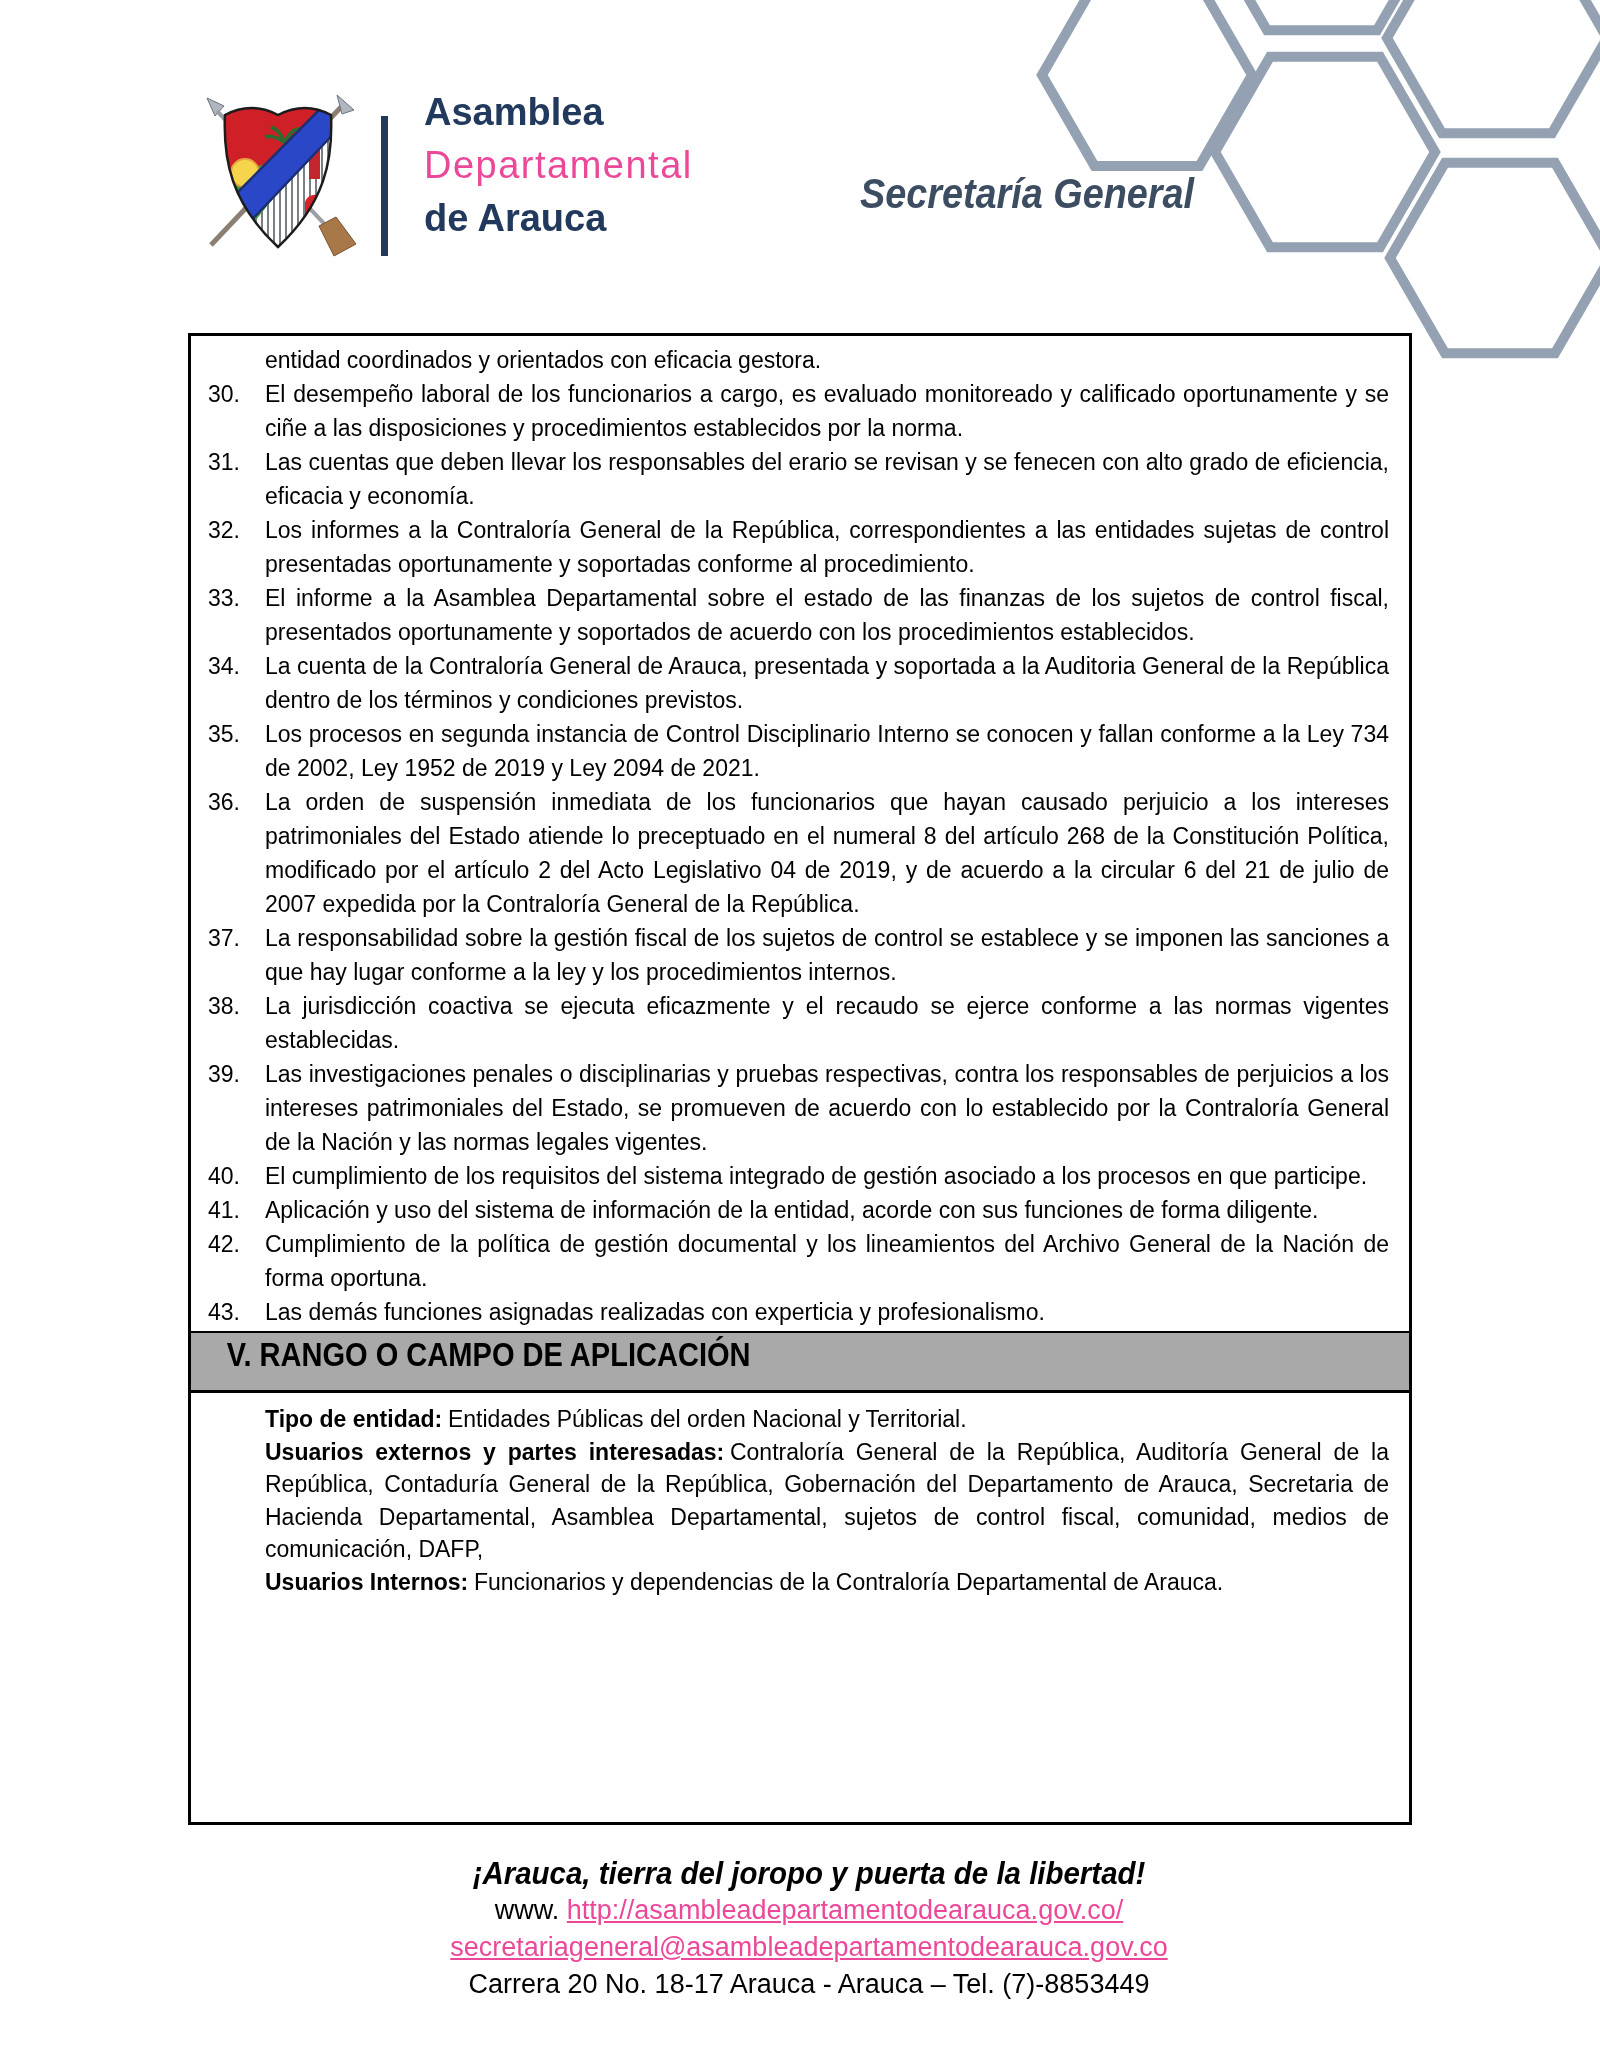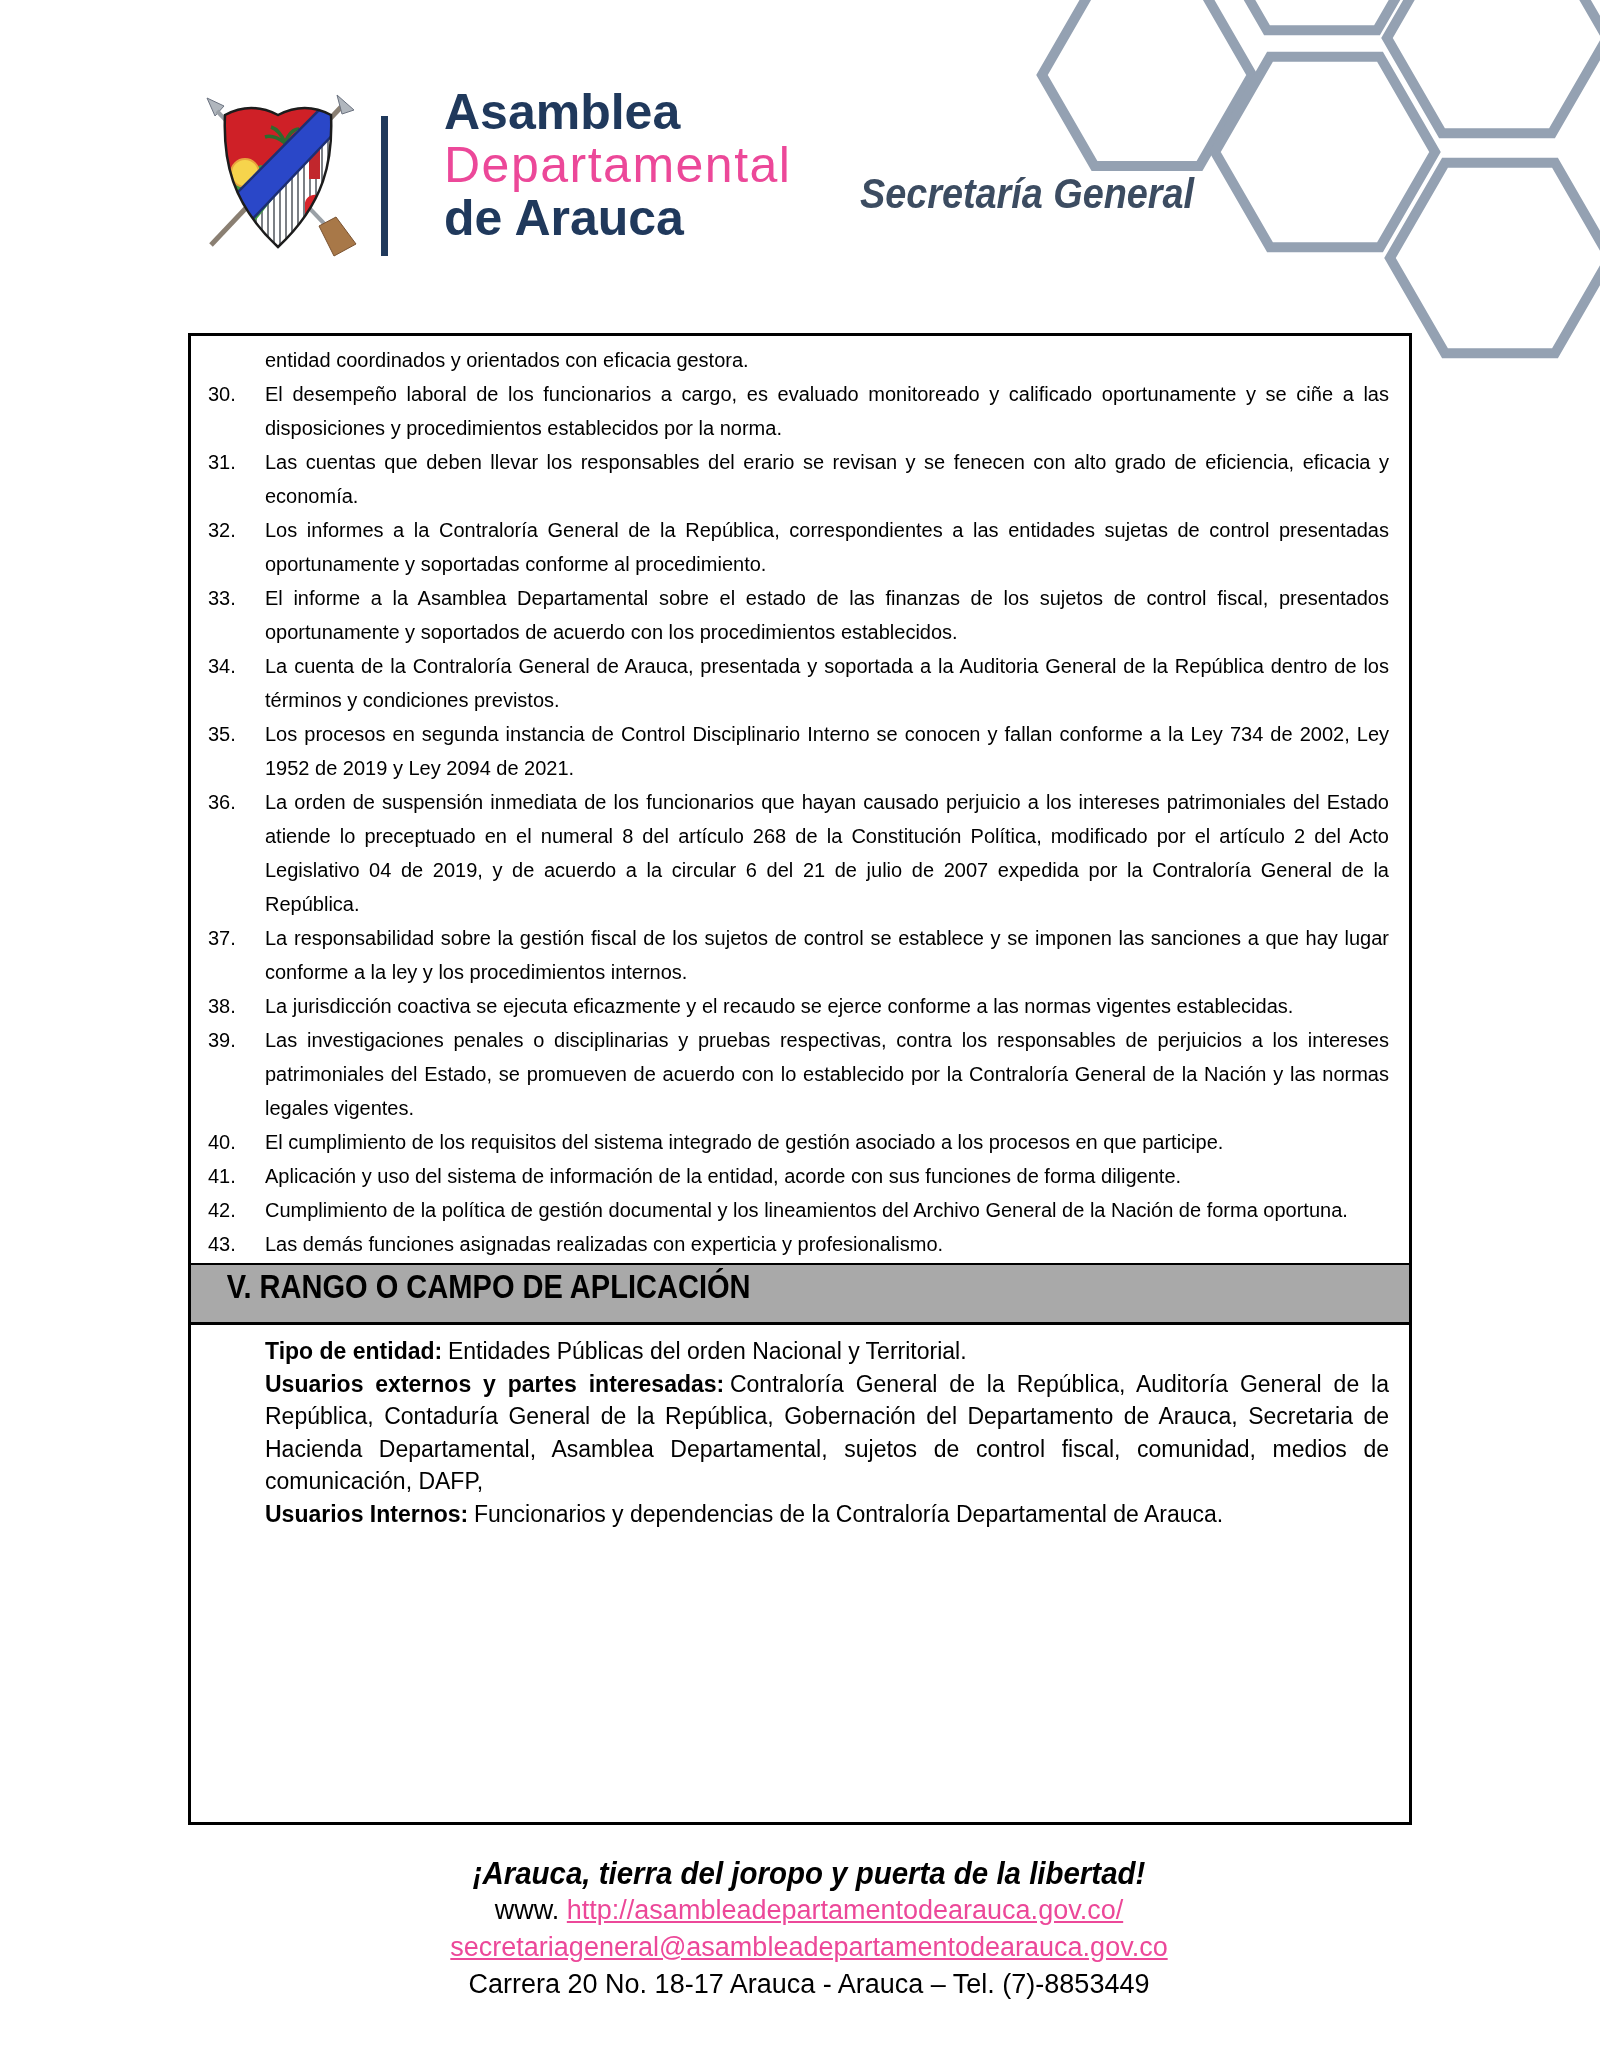--- a/index.html
+++ b/index.html
@@ -5,33 +5,33 @@
   * { margin:0; padding:0; box-sizing:border-box; }
   body { background:#e8e8e8; }
   .page {
     position:relative; width:1600px; height:2071px; background:#ffffff;
     overflow:hidden; font-family:"Liberation Sans", sans-serif; color:#000;
   }
   
   .hexes { position:absolute; left:1000px; top:0; width:600px; height:470px; }
   .crest { position:absolute; left:193px; top:85px; width:170px; height:175px; }
   .brand-divider { position:absolute; left:381px; top:116px; width:7px; height:140px; background:#20395c; }
-  .brand { position:absolute; left:424px; top:86px; line-height:53px; font-size:50px; color:#20395c;margin-left:20px; }
+  .brand { position:absolute; left:424px; top:86px; line-height:53px; font-size:38px; color:#20395c; }
   .brand .b1, .brand .b3 { font-weight:bold; }
   .brand .b2 { font-weight:normal; color:#ec4899; letter-spacing:1.5px; }
   .secretaria {
     position:absolute; left:860px; top:170px; font-size:42px; font-weight:bold; font-style:italic;
     color:#3c4c61; transform:scaleX(0.9); transform-origin:left center; white-space:nowrap;
   }
   
   .doc-box {
     position:absolute; left:188px; top:333px; width:1224px; height:1492px;
     border:3px solid #000; background:#fff; display:flex; flex-direction:column; overflow:hidden;
   }
-  .cell-top { padding:7px 20px 2px 17px; font-size:20px; line-height:34px; }
+  .cell-top { padding:7px 20px 2px 17px; font-size:23px; line-height:34px; }
   .cont-line { margin-left:57px; text-align:justify; }
   .li { display:flex; }
   .li .num { flex:0 0 57px; }
   .li .txt { flex:1; text-align:justify; }
   .graybar {
     background:#a9a9a9; border-top:2px solid #000; border-bottom:3px solid #000;
     height:62px; padding-top:3px; flex:0 0 auto;
   }
   .graybar .t {
     display:inline-block; font-size:33px; font-weight:bold; line-height:38px;

